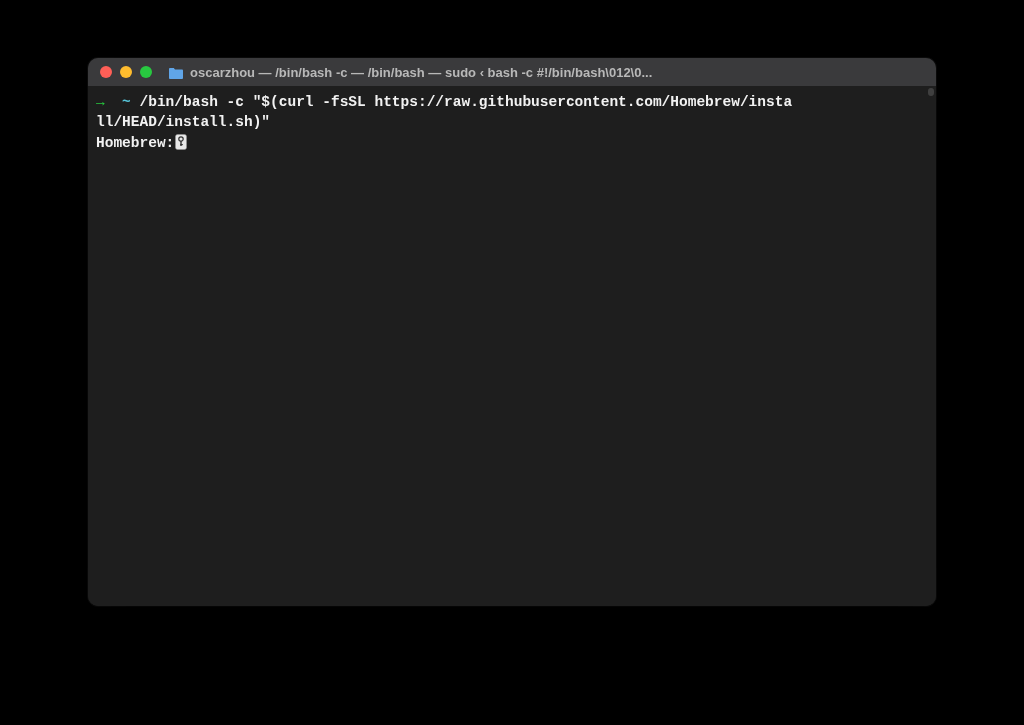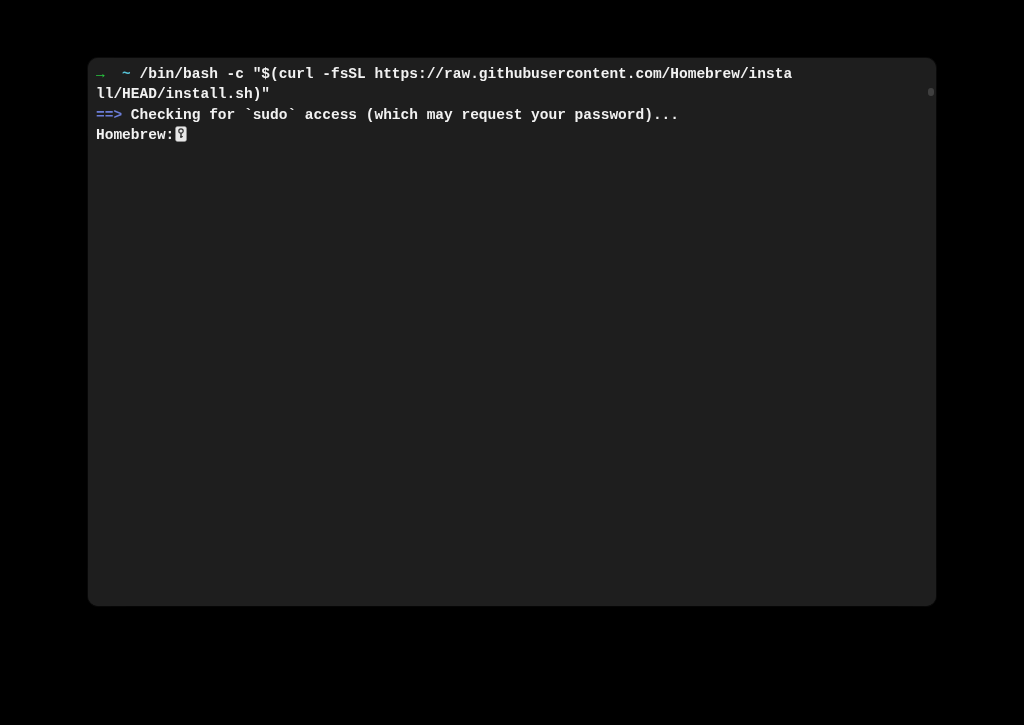--- a/index.html
+++ b/index.html
@@ -142,25 +142,39 @@
       height: 8px;
       background: rgba(255,255,255,0.15);
       border-radius: 3px;
     }
   </style>
 </head>
 <body>
 
 <div class="terminal-window">
 
+  <div class="title-bar">
+    <div class="traffic-lights">
+      <div class="traffic-light tl-close"></div>
+      <div class="traffic-light tl-min"></div>
+      <div class="traffic-light tl-max"></div>
+    </div>
+    <div class="title-content">
+      <span class="folder-icon">
+        <svg viewBox="0 0 16 12" width="16" height="12">
+          <path d="M1 2 L1 11 C1 11.5 1.5 12 2 12 L14 12 C14.5 12 15 11.5 15 11 L15 3.5 C15 3 14.5 2.5 14 2.5 L7 2.5 L5.8 1 L2 1 C1.5 1 1 1.5 1 2 Z" fill="#60a5e8"></path>
+        </svg>
+      </span>
+      <span class="title-text">oscarzhou — /bin/bash -c  — /bin/bash — sudo ‹ bash -c #!/bin/bash\012\0...</span>
+    </div>
+  </div>
 
   <div class="terminal-body">
     <div class="line"><span class="prompt-arrow">→</span>  <span class="prompt-tilde">~</span> <span class="cmd-text">/bin/bash -c "$(curl -fsSL https://raw.githubusercontent.com/Homebrew/insta</span></div>
     <div class="line"><span class="cmd-text">ll/HEAD/install.sh)"</span></div>
-    <div class="line"><span class="status-arrow">==&gt;</span> <span class="status-text">Checking for `sudo` access (which may request your password)...</span></div>
     <div class="line"><span class="password-label">Homebrew:</span><span class="key-icon"><svg viewBox="0 0 12 16" width="12" height="16">
             <rect x="0.5" y="0.5" width="11" height="15" rx="2" fill="#e8e8e8" stroke="#999" stroke-width="0.5"></rect>
             <circle cx="6" cy="5" r="2.2" fill="none" stroke="#333" stroke-width="1.2"></circle>
             <rect x="5.3" y="7" width="1.4" height="5" fill="#333"></rect>
             <rect x="5.3" y="10" width="2.5" height="1.2" fill="#333"></rect>
           </svg></span></div>
   </div>
 
   <div class="scrollbar-indicator"></div>
 

